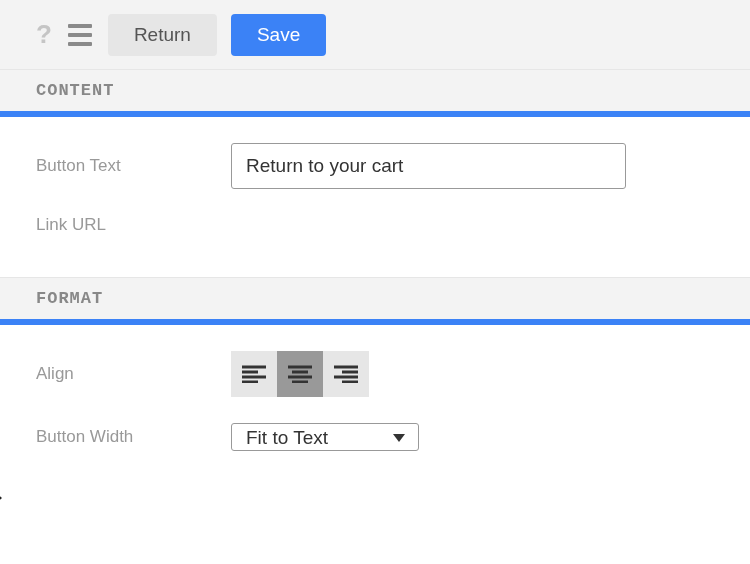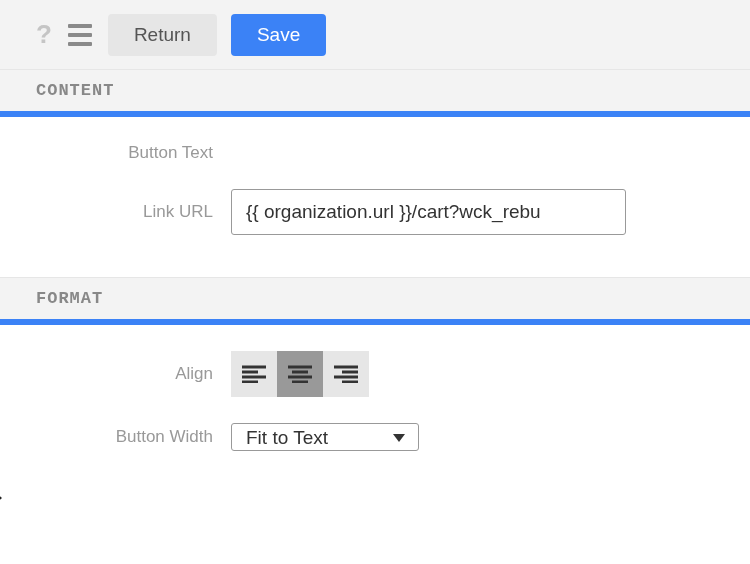--- a/index.html
+++ b/index.html
@@ -90,21 +90,21 @@
     .form-row {
       display: flex;
       align-items: center;
       margin-bottom: 26px;
     }
     .form-row:last-child {
       margin-bottom: 12px;
     }
     .form-label {
       width: 195px;
-      text-align: right;
+      text-align: left;
       padding-right: 18px;
       color: #999;
       font-size: 17px;
     }
     .form-control {
       flex: 0 0 auto;
     }
     .text-input {
       width: 395px;
       height: 46px;
@@ -195,26 +195,26 @@
     <button class="btn btn-cancel">Return</button>
     <button class="btn btn-save">Save</button>
   </div>
 </div>
 
 <div class="section-header first">CONTENT</div>
 
 <div class="section-body">
   <div class="form-row">
     <div class="form-label">Button Text</div>
+    <div class="form-control">
+      <input type="text" class="text-input" value="Return to your cart" style="">
+    </div>
   </div>
   <div class="form-row">
     <div class="form-label">Link URL</div>
-    <div class="form-control">
-      <input type="text" class="text-input" value="{{ organization.url }}/cart?wck_rebu" style="">
-    </div>
   </div>
 </div>
 
 <div class="section-header">FORMAT</div>
 
 <div class="section-body">
   <div class="form-row">
     <div class="form-label">Align</div>
     <div class="form-control">
       <div class="align-group">

